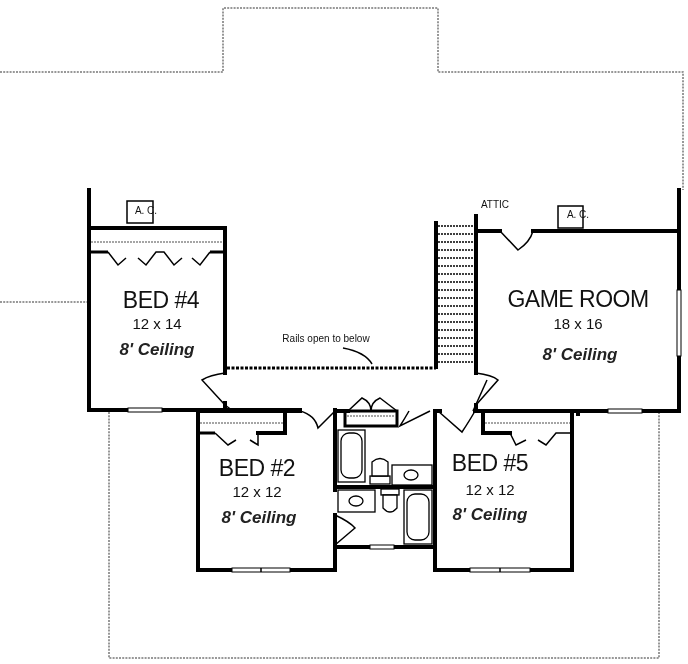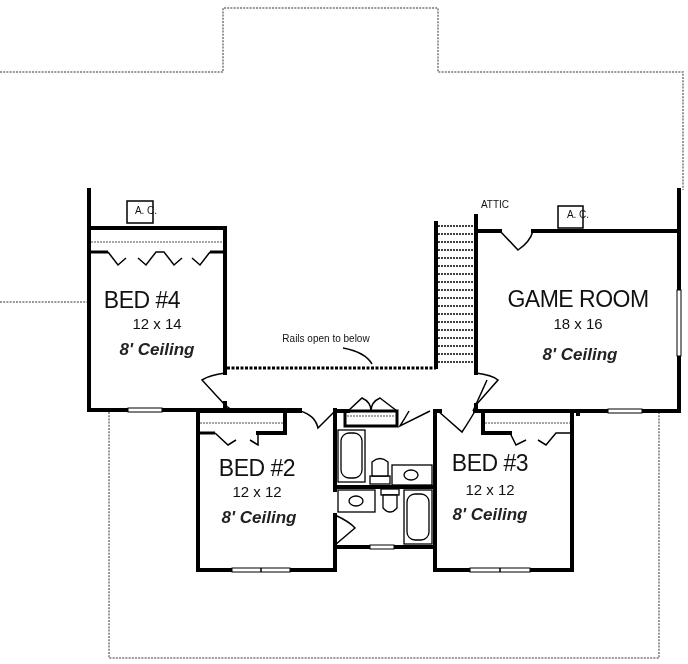--- a/index.html
+++ b/index.html
@@ -151,33 +151,33 @@
 
   <path class="thin" d="M225,405 L233,411"></path>
 </svg>
 
 <div class="label small" style="left:146px; top:205px;">A. C.</div>
 <div class="label small" style="left:578px; top:209px;">A. C.</div>
 <div class="label small" style="left:495px; top:199px;">ATTIC</div>
 <div class="label small" style="left:326px; top:333px;">Rails open to below</div>
 
 <div>
-  <div class="label room-name" style="left:142px; top:287px;">BED #4</div>
+  <div class="label room-name" style="left:161px; top:287px;">BED #4</div>
   <div class="label room-dim" style="left:157px; top:315px;">12 x 14</div>
   <div class="label ceiling" style="left:157px; top:340px;">8' Ceiling</div>
 </div>
 
 <div>
   <div class="label room-name" style="left:257px; top:455px;">BED #2</div>
   <div class="label room-dim" style="left:257px; top:483px;">12 x 12</div>
   <div class="label ceiling" style="left:259px; top:508px;">8' Ceiling</div>
 </div>
 
 <div>
-  <div class="label room-name" style="left:490px; top:450px;">BED #3</div>
+  <div class="label room-name" style="left:490px; top:450px;">BED #5</div>
   <div class="label room-dim" style="left:490px; top:481px;">12 x 12</div>
   <div class="label ceiling" style="left:490px; top:505px;">8' Ceiling</div>
 </div>
 
 <div>
   <div class="label room-name" style="left:578px; top:286px;text-align:center;">GAME ROOM</div>
   <div class="label room-dim" style="left:578px; top:315px;">18 x 16</div>
   <div class="label ceiling" style="left:580px; top:345px;">8' Ceiling</div>
 </div>
 

